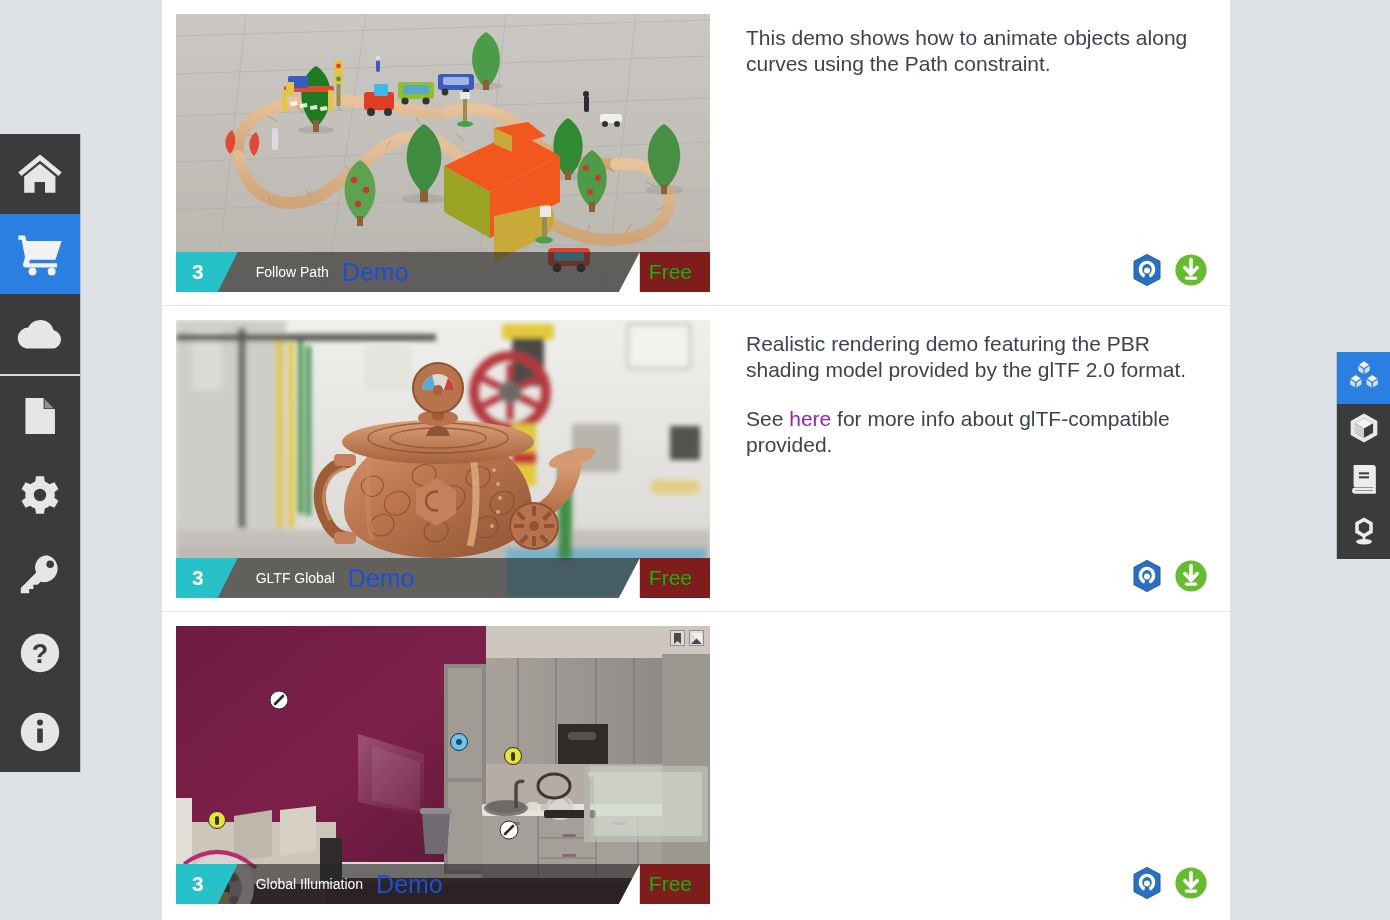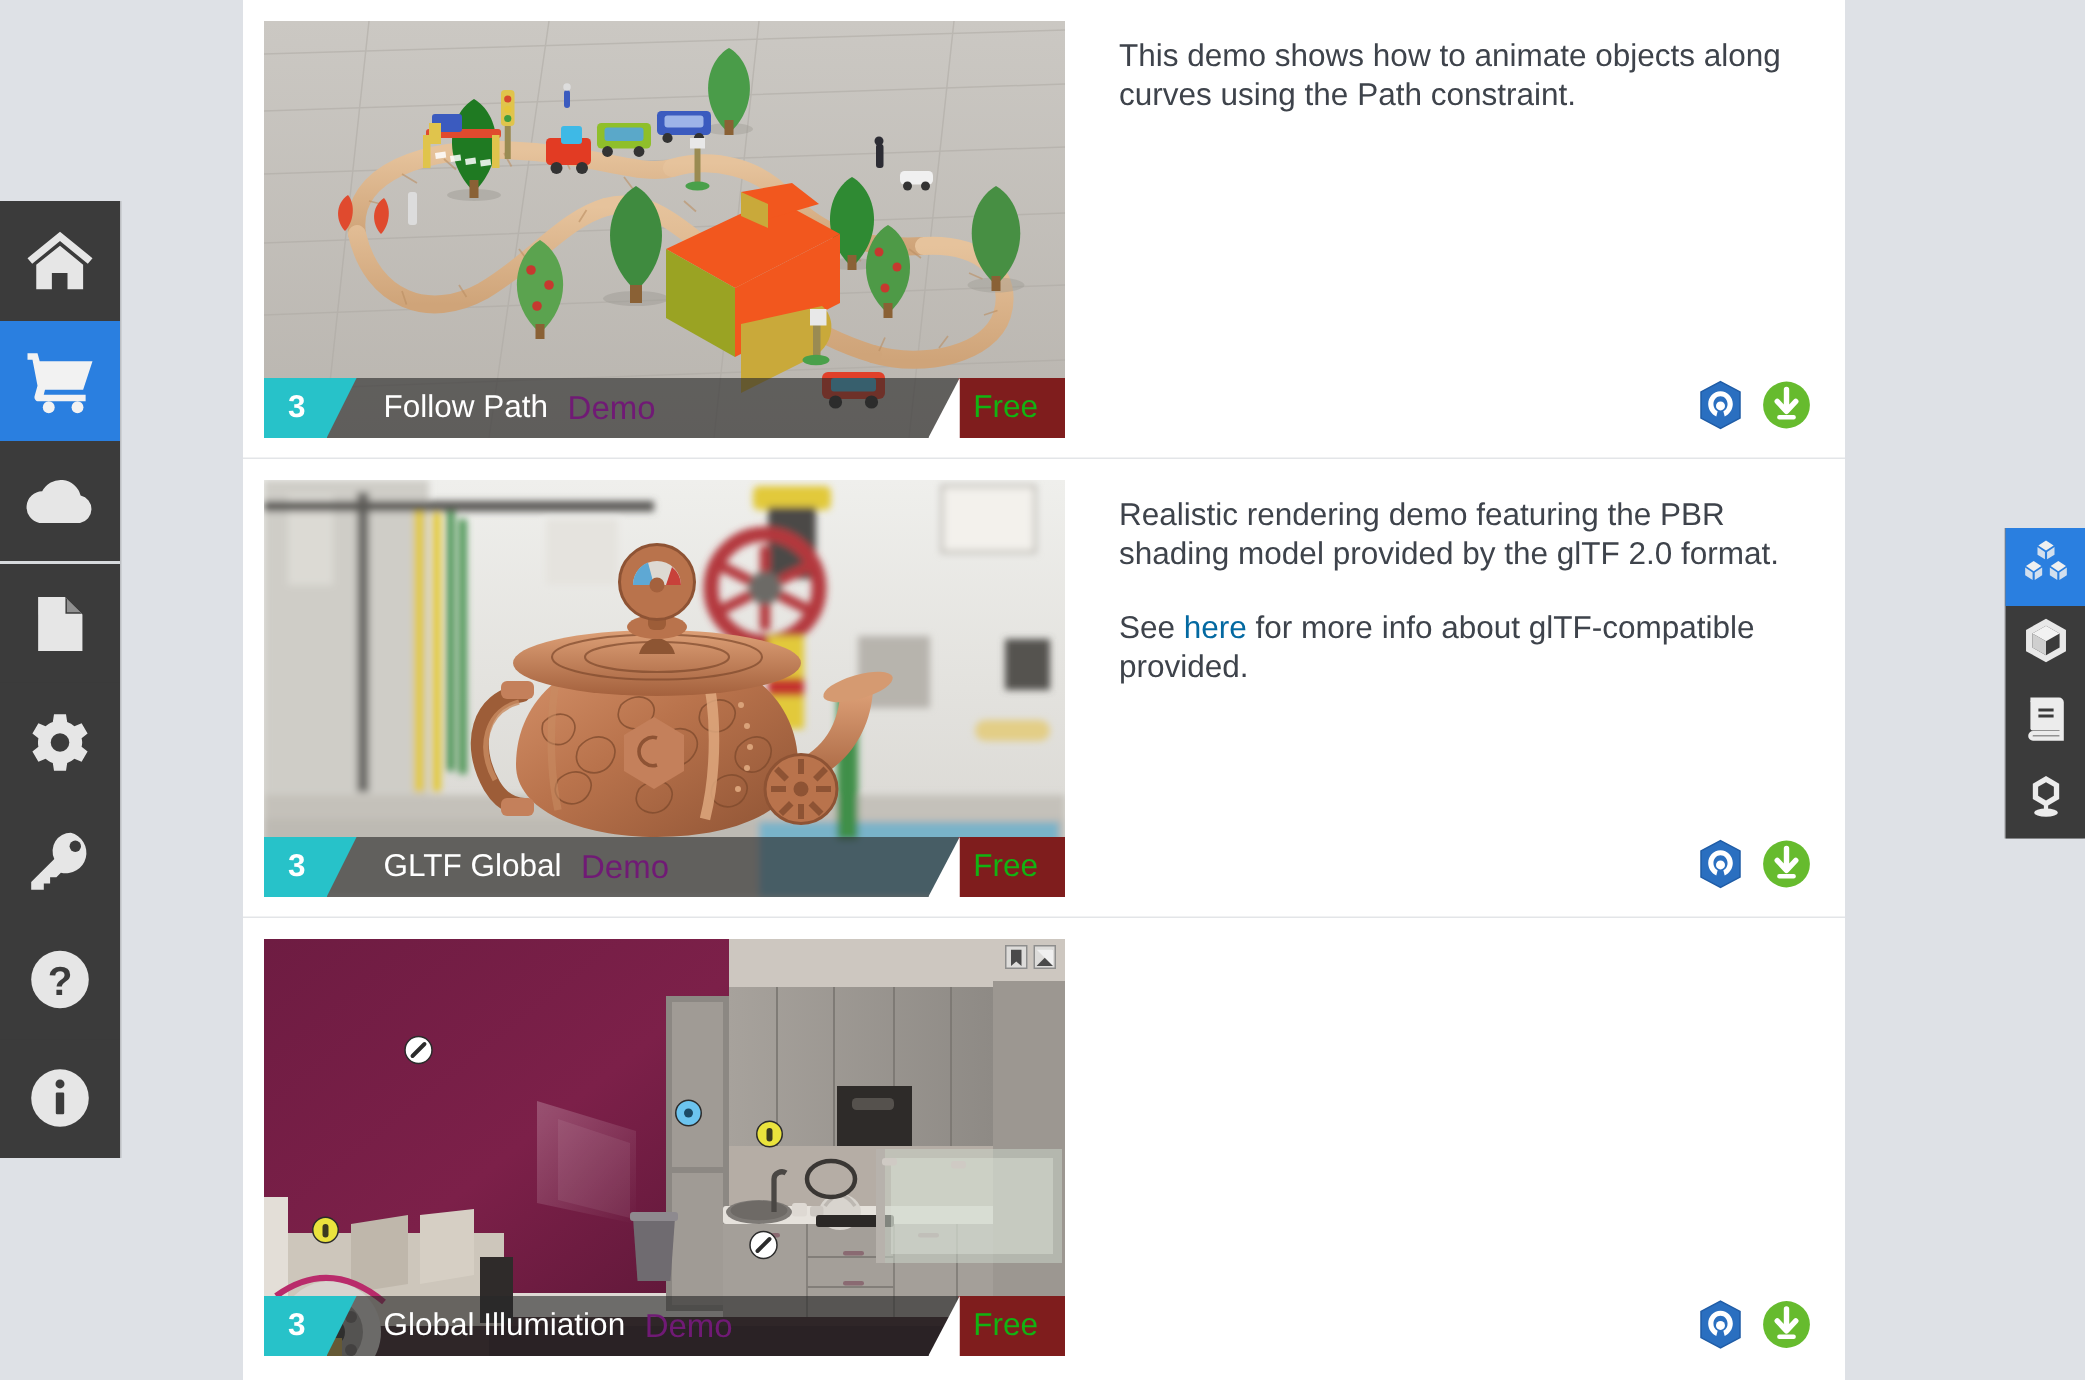--- a/index.html
+++ b/index.html
@@ -87,22 +87,22 @@
   }
   .title-mid{
     flex:1 1 auto;
     background:rgba(40,40,40,.62);
     display:flex; align-items:center;
     padding-left:38px;
     gap:13px;
     min-width:0;
     position:relative;
   }
-  .asset-title{ color:#ffffff; font-size:21px; white-space:nowrap;text-align:right; }
-  .asset-kind{ color:#701a75; font-size:22px; white-space:nowrap; }
+  .asset-title{ color:#ffffff; font-size:14px; white-space:nowrap;text-align:right; }
+  .asset-kind{ color:#1d4ed8; font-size:25px; white-space:nowrap; }
   .price-box{
     position:relative;
     background:#7f1d1d;
     color:#12b312;
     font-size:21px;
     display:flex; align-items:center;
     padding:0 18px 0 10px;
     z-index:2;
   }
   .price-box::before{
@@ -130,21 +130,21 @@
     display:flex; flex-direction:column;
     min-width:0;
   }
   .desc{
     font-size:21px;
     line-height:25.5px;
     color:#3e434b;
     max-width:452px;
   }
   .desc p + p { margin-top:24px; }
-  .desc a{ color:#0369a1; text-decoration:none; }
+  .desc a{ color:#a21caf; text-decoration:none; }
 
   .card-actions{
     margin-top:auto;
     display:flex; justify-content:flex-end; align-items:center;
     gap:10px;
     padding-bottom:4px;
   }
   .action-ico{ width:34px; height:34px; cursor:pointer; display:block; }
 </style>
 </head>

